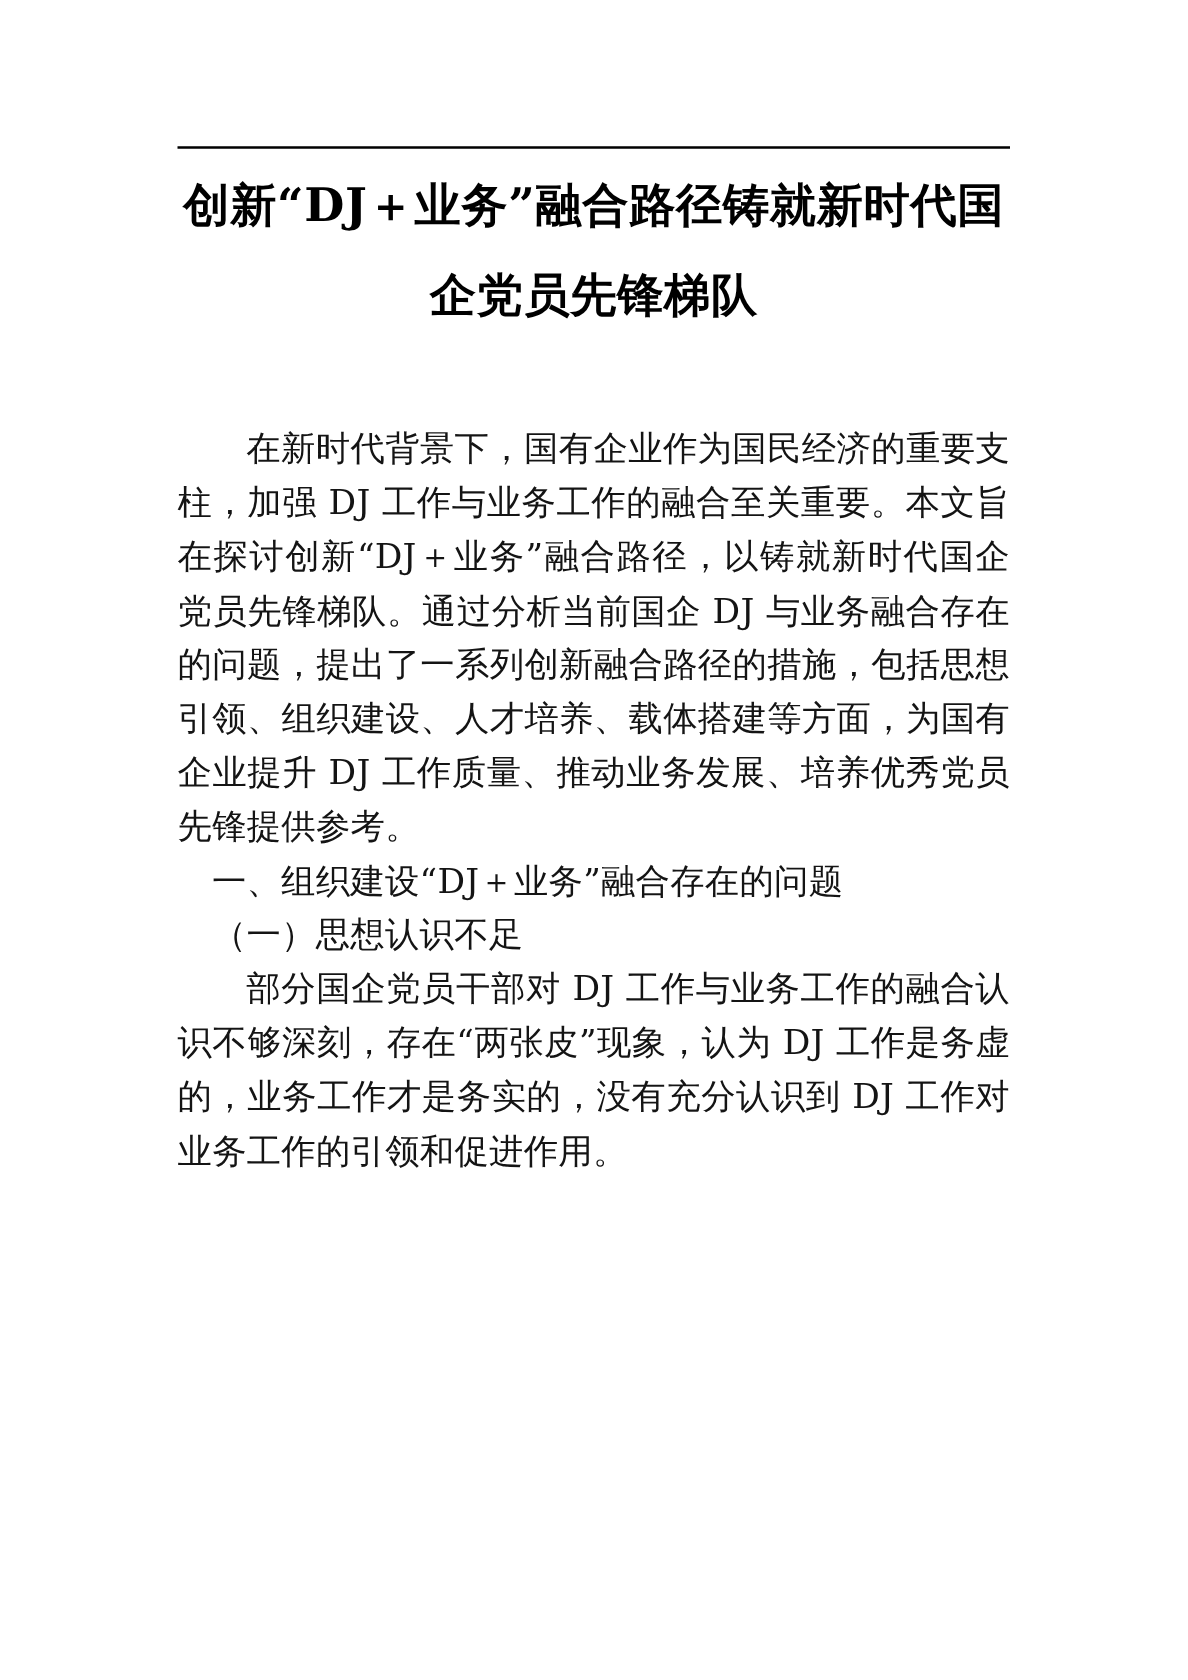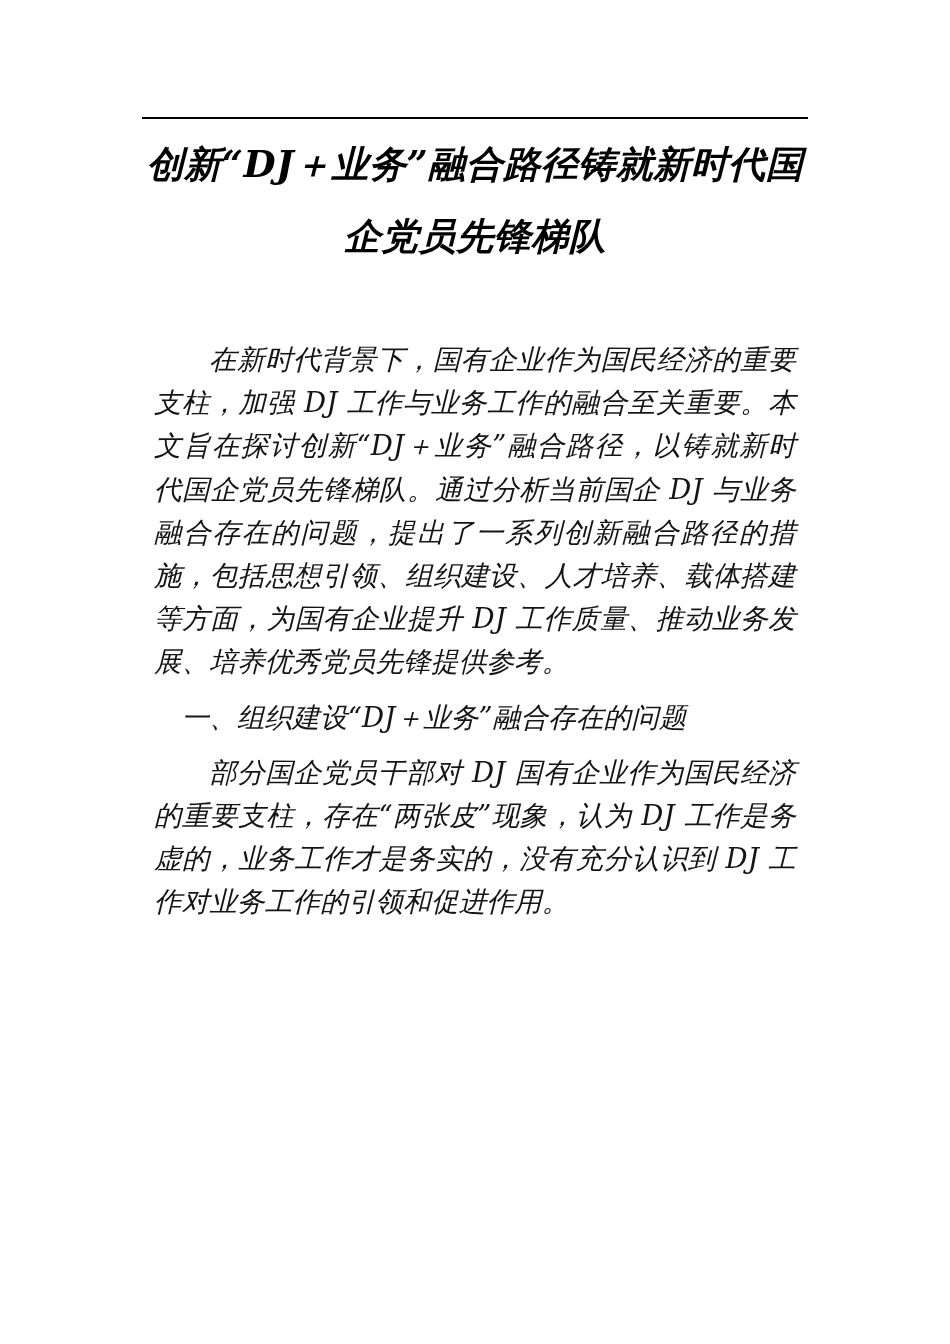--- a/index.html
+++ b/index.html
@@ -14,21 +14,20 @@
     -webkit-font-smoothing: antialiased;
   }
 
   .page {
     position: relative;
     width: 810px;
     height: 1344px;
     background: #ffffff;
     overflow: hidden;
     box-sizing: border-box;
-    font-style: italic;
   }
 
   
   .top-rule {
     position: absolute;
     left: 142px;
     top: 117px;
     width: 666px;
     height: 0;
     border-top: 2px solid #000000;
@@ -58,21 +57,21 @@
 
   
   .para {
     font-family: "DejaVu Serif", "Liberation Serif", serif;
     font-weight: 400;
     font-size: 27.5px;
     line-height: 43.2px;
     text-align: justify;
     text-align-last: left;
     text-justify: inter-character;
-    margin: 12px;
+    margin: 0;
     padding: 0;
     color: #141414;
     word-break: break-all;
     letter-spacing: 0.2px;
   }
   .para.indent2 { text-indent: 2em; }
   .para.indent1 { text-indent: 1em; }
 
   
   .body-block {
@@ -91,18 +90,19 @@
     <h1 class="doc-title">创新“DJ＋业务”融合路径铸就新时代国
 企党员先锋梯队</h1>
 
     <div class="body-block">
 
       <p class="para indent2">在新时代背景下，国有企业作为国民经济的重要支柱，加强 DJ 工作与业务工作的融合至关重要。本文旨在探讨创新“DJ＋业务”融合路径，以铸就新时代国企党员先锋梯队。通过分析当前国企 DJ 与业务融合存在的问题，提出了一系列创新融合路径的措施，包括思想引领、组织建设、人才培养、载体搭建等方面，为国有企业提升 DJ 工作质量、推动业务发展、培养优秀党员先锋提供参考。</p>
 
 
       <p class="para indent1">一、组织建设“DJ＋业务”融合存在的问题</p>
 
+      <p class="para indent1">（一）思想认识不足</p>
 
-      <p class="para indent2">部分国企党员干部对 DJ 国有企业作为国民经济的重要支柱，存在“两张皮”现象，认为 DJ 工作是务虚的，业务工作才是务实的，没有充分认识到 DJ 工作对业务工作的引领和促进作用。</p>
+      <p class="para indent2">部分国企党员干部对 DJ 工作与业务工作的融合认识不够深刻，存在“两张皮”现象，认为 DJ 工作是务虚的，业务工作才是务实的，没有充分认识到 DJ 工作对业务工作的引领和促进作用。</p>
 
     </div>
   </div>
 </div>
 
 </body></html>

